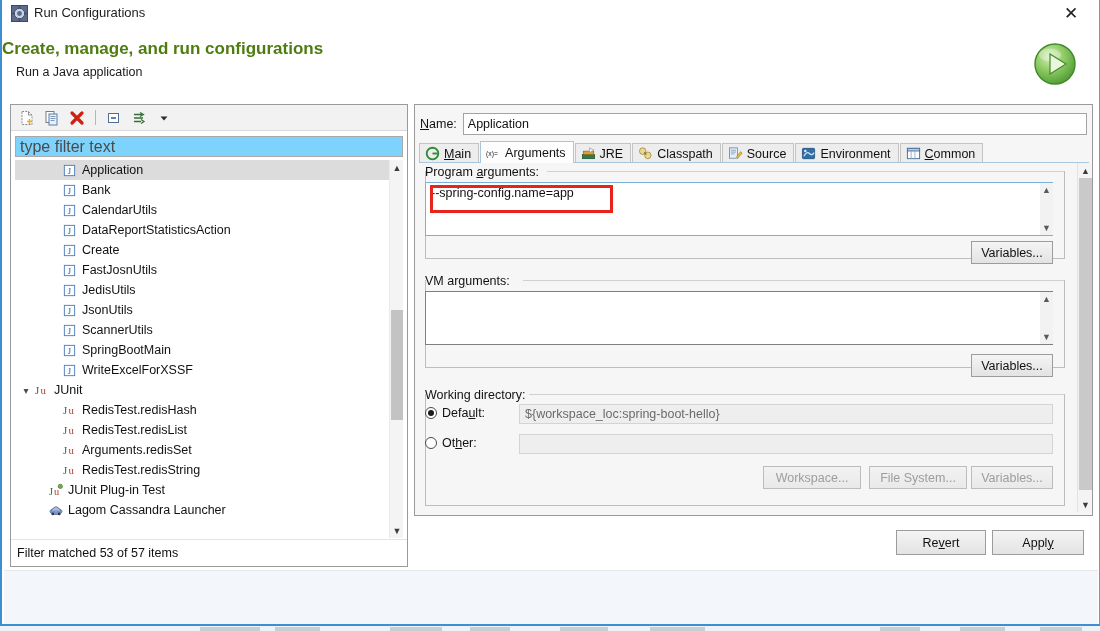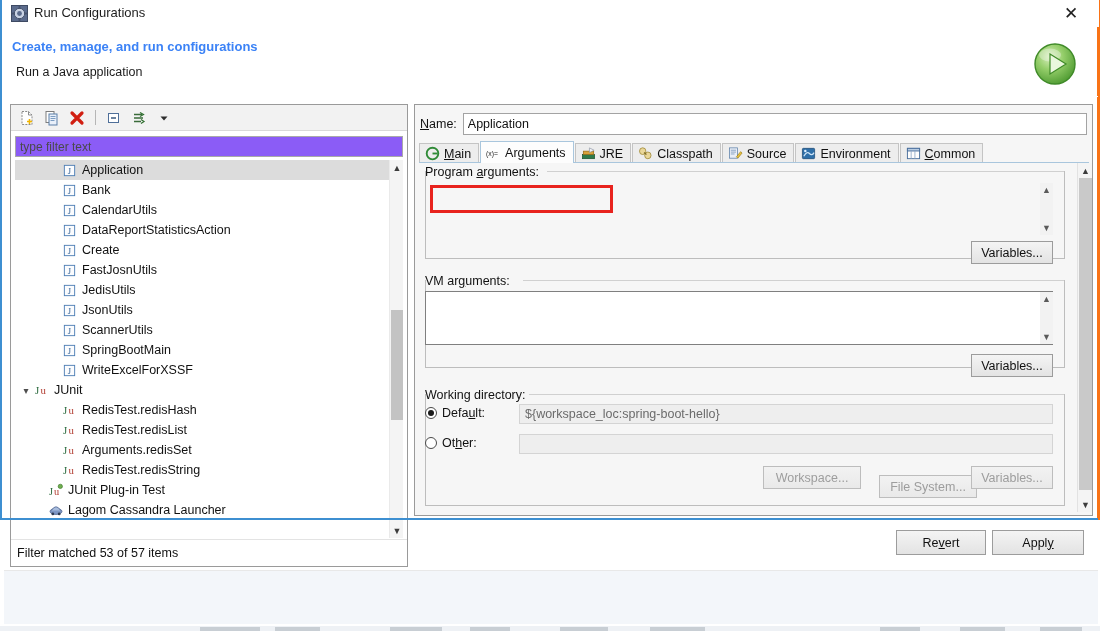--- a/index.html
+++ b/index.html
@@ -23,24 +23,24 @@
     position:absolute; left:0; top:626px; width:1100px; height:5px;
     background:#eef1f5;
     overflow:hidden;
   }
   #bg-bottom-strip .blip {
     position:absolute; top:1px; height:4px; background:#9aa3ae; opacity:.45;
   }
 
   
   #dialog {
-    position:absolute; left:0; top:0; width:1100px; height:520px;
+    position:absolute; left:0; top:0; width:1100px; height:626px;
     background:#ffffff;
     border-left:2px solid #3d8fd1;
-    border-right:3px solid #f97316;
+    border-right:1px solid #f97316;
   }
   #dialog:after {
     content:""; position:absolute; left:-2px; right:-1px; bottom:0; height:2px;
     background:#3d8fd1;
   }
 
   
   #titlebar {
     position:absolute; left:0; top:0; width:1097px; height:27px;
     background:#ffffff;
@@ -53,22 +53,22 @@
   }
   #close-btn {
     position:absolute; right:6px; top:0; width:44px; height:27px;
     display:flex; align-items:center; justify-content:center;
     font-size:17px; color:#222; font-family:"Liberation Sans", sans-serif;
     cursor:pointer;
   }
 
   
   #header-title {
-    position:absolute; left:10px; top:39px;
-    font-weight:bold; font-size:13px; color:#3b82f6;
+    position:absolute; left:0; top:39px;
+    font-weight:bold; font-size:17px; color:#4d7c0f;
   }
   #header-sub {
     position:absolute; left:14px; top:65px; font-size:12.5px; color:#1a1a1a;
   }
   #run-badge {
     position:absolute; left:1029px; top:40px; width:48px; height:48px;
   }
   #header-divider {
     position:absolute; left:2px; top:96px; width:1094px; height:1px;
     background:#ffffff;
@@ -85,22 +85,22 @@
     display:flex; align-items:center; padding-left:6px; gap:5px;
   }
   .tb-btn {
     width:20px; height:20px; display:flex; align-items:center; justify-content:center;
     cursor:pointer;
   }
   .tb-sep { width:1px; height:15px; background:#b6b6b6; margin:0 3px; }
 
   #filter-input {
     position:absolute; left:4px; top:31px; width:388px; height:21px;
-    border:1px solid #a9a9a9; background:#8b5cf6;
-    font-family:"Liberation Sans", sans-serif; font-size:12px;
+    border:1px solid #a9a9a9; background:#7dd3fc;
+    font-family:"Liberation Sans", sans-serif; font-size:16px;
     padding:0 4px; color:#1a1a1a;
   }
   #filter-input::placeholder { color:#4a4a4a; opacity:1; }
 
   #tree {
     position:absolute; left:4px; top:55px; width:388px; height:378px;
     background:#fff; overflow:hidden;
   }
   #tree-rows { position:absolute; left:0; top:0; right:14px; }
   .tree-row {
@@ -639,20 +639,21 @@
       </div>
     <div id="tab-underline"></div>
 
     <div id="tab-content">
       <div id="content-inner">
 
         <span class="grp-label" style="left:6px; top:2px;">Program <span class="u">a</span>rguments:</span>
         <div class="grp-line" style="left:128px; top:8px; width:518px;"></div>
         <div class="grp-box" style="left:6px; top:8px; width:640px; height:88px;"></div>
 
+        <textarea class="txtarea focused" style="left: 6px; top: 19px; width: 628px; height: 54px;">--spring-config.name=app</textarea>
         <div class="mini-sb" style="left:621px; top:20px; height:52px;">
           <div class="ar" style="top:0;">▲</div>
           <div class="ar" style="bottom:0;">▼</div>
         </div>
 
         <div class="btn" style="left:552px; top:78px; width:82px; height:23px;">Variables...</div>
 
         <span class="grp-label" style="left:6px; top:111px;">VM ar<span class="u">g</span>uments:</span>
         <div class="grp-line" style="left:104px; top:117px; width:542px;"></div>
         <div class="grp-box" style="left:6px; top:117px; width:640px; height:88px;"></div>
@@ -675,21 +676,21 @@
         </div>
         <div class="ro-field" style="left:100px; top:241px; width:534px; height:20px;">${workspace_loc:spring-boot-hello}</div>
 
         <div class="radio-row" style="left:6px; top:273px;">
           <span class="radio"></span>
           <span>Ot<span class="u">h</span>er:</span>
         </div>
         <div class="ro-field" style="left:100px; top:271px; width:534px; height:20px;"></div>
 
         <div class="btn disabled" style="left:344px; top:303px; width:98px; height:23px;">Workspace...</div>
-        <div class="btn disabled" style="left:460px; top:303px; width:98px; height:23px;margin-top:9px;">File System...</div>
+        <div class="btn disabled" style="left:450px; top:303px; width:98px; height:23px;">File System...</div>
         <div class="btn disabled" style="left:552px; top:303px; width:82px; height:23px;">Variables...</div>
       </div>
     </div>
 
     <div id="rp-scroll">
       <div class="sb-arrow" style="top:0;">▲</div>
       <div class="sb-thumb"></div>
       <div class="sb-arrow" style="bottom:0;">▼</div>
     </div>
   </div>

